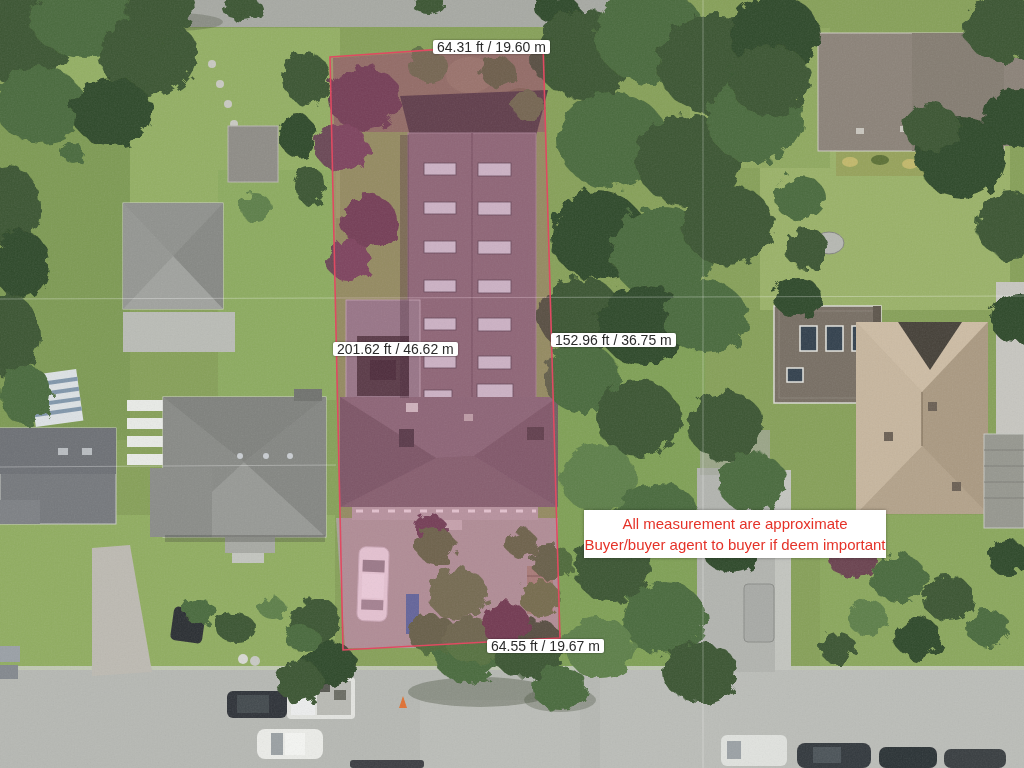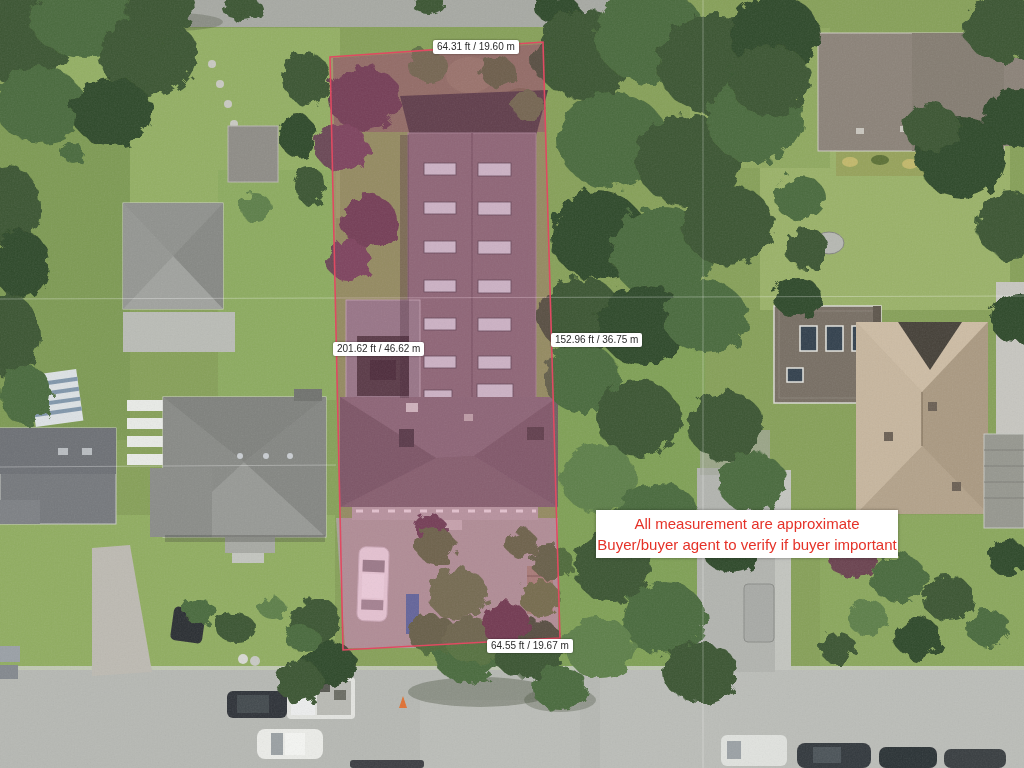--- a/index.html
+++ b/index.html
@@ -1,19 +1,19 @@
 <!DOCTYPE html>
 <html><head>
 <meta charset="utf-8">
 <style>
   html,body{margin:0;padding:0;background:#1e1e1e;}
   .stage{position:relative;width:1024px;height:768px;overflow:hidden;
          font-family:"Liberation Sans",sans-serif;background:#86a058;}
   .stage svg{position:absolute;left:0;top:0;display:block;}
-  .meas-label{position:absolute;font-size:10px;line-height:10px;padding:2px 4px;
+  .meas-label{position:absolute;font-size:14px;line-height:10px;padding:2px 4px;
               border-radius:2px;white-space:nowrap;color:#2b2b2b;background:#fff;
               box-shadow:0 0 2px rgba(0,0,0,.5);z-index:5;}
   .meas-top{left:433px;top:40px;}
   .meas-left{left:333px;top:342px;}
   .meas-right{left:551px;top:333px;}
   .meas-bottom{left:452px;top:639px;margin-left:35px;}
   .disclaimer{position:absolute;left:584px;top:510px;width:302px;z-index:5;
               text-align:center;font-size:15px;line-height:21px;padding:3px 0;
               box-shadow:0 0 3px rgba(0,0,0,.35);}
 </style>
@@ -372,17 +372,17 @@
     <polygon points="330,57 543,42 560,638 343,650" stroke="none" fill="rgba(206,62,134,0.20)"></polygon>
     <polygon points="330,57 543,42 560,638 343,650" fill="none" stroke-width="1.6" stroke="#e04a62"></polygon>
   </g>
 </svg>
 
 <div class="meas-label meas-top" style="background-color: rgb(255, 255, 255); color: rgb(43, 43, 43);">64.31 ft / 19.60 m</div>
 <div class="meas-label meas-left" style="background-color: rgb(255, 255, 255); color: rgb(43, 43, 43);">201.62 ft / 46.62 m</div>
 <div class="meas-label meas-right" style="background-color: rgb(255, 255, 255); color: rgb(43, 43, 43);">152.96 ft / 36.75 m</div>
 <div class="meas-label meas-bottom" style="background-color: rgb(255, 255, 255); color: rgb(43, 43, 43);">64.55 ft / 19.67 m</div>
 
-<div class="disclaimer" style="color: rgb(229, 50, 40); background-color: rgb(255, 255, 255); margin-left: 12px;">
+<div class="disclaimer" style="color: rgb(229, 50, 40); background-color: rgb(255, 255, 255);">
   <div>All measurement are approximate</div>
-  <div>Buyer/buyer agent to verify if buyer important</div>
+  <div>Buyer/buyer agent to buyer if deem important</div>
 </div>
 </div>
 
 </body></html>

